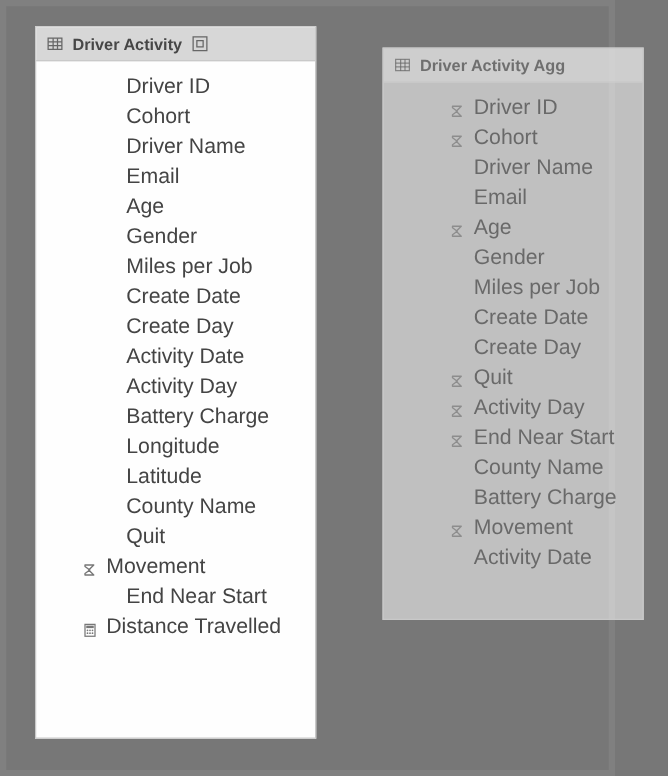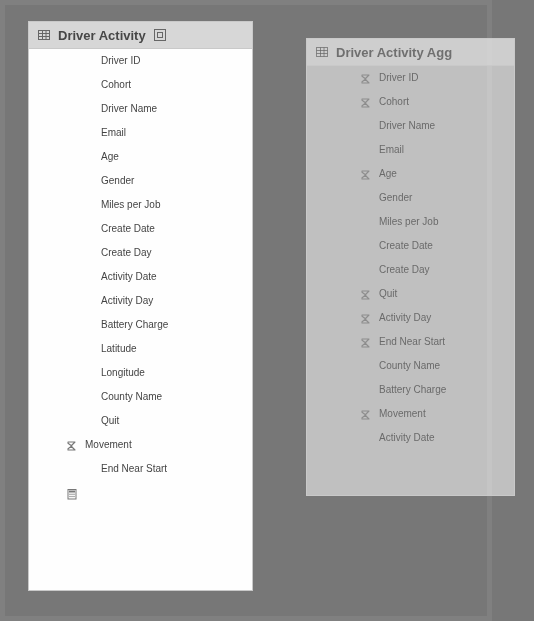--- a/index.html
+++ b/index.html
@@ -45,24 +45,24 @@
     flex: 0 0 auto;
   }
   .panel.dim .panel-header { background: rgba(215,215,215,0.6); }
   .panel.dim .panel-header .title { color: rgba(71,71,71,0.7); }
 
   .panel-body {
     padding: 6px 0 14px 0;
   }
   .row {
     display: flex;
-    align-items: flex-start;
+    align-items: flex-end;
     height: 24px;
     padding: 0 10px 0 14px;
-    font-size: 10px;
+    font-size: 17px;
     color: #444;
     gap: 6px;
   }
   .panel.dim .row { color: rgba(68,68,68,0.7); }
 
   .row .icon-slot {
     width: 14px;
     height: 14px;
     flex: 0 0 14px;
     display: flex;
@@ -160,26 +160,26 @@
           <span>Activity Day</span>
         </div>
         <div class="row level-2">
           <span class="indent"></span>
           <span class="icon-slot"></span>
           <span>Battery Charge</span>
         </div>
         <div class="row level-2">
           <span class="indent"></span>
           <span class="icon-slot"></span>
+          <span>Longitude</span>
+        </div>
+        <div class="row level-2">
+          <span class="indent"></span>
+          <span class="icon-slot"></span>
           <span>Latitude</span>
-        </div>
-        <div class="row level-2">
-          <span class="indent"></span>
-          <span class="icon-slot"></span>
-          <span>Longitude</span>
         </div>
         <div class="row level-2">
           <span class="indent"></span>
           <span class="icon-slot"></span>
           <span>County Name</span>
         </div>
         <div class="row level-2">
           <span class="indent"></span>
           <span class="icon-slot"></span>
           <span>Quit</span>
@@ -205,20 +205,21 @@
               <rect x="2" y="1.5" width="8" height="9.5" fill="none" stroke="#777" stroke-width="1"></rect>
               <rect x="3" y="2.5" width="6" height="2" fill="#777"></rect>
               <circle cx="4" cy="6.2" r="0.7" fill="#777"></circle>
               <circle cx="6" cy="6.2" r="0.7" fill="#777"></circle>
               <circle cx="8" cy="6.2" r="0.7" fill="#777"></circle>
               <circle cx="4" cy="8.5" r="0.7" fill="#777"></circle>
               <circle cx="6" cy="8.5" r="0.7" fill="#777"></circle>
               <circle cx="8" cy="8.5" r="0.7" fill="#777"></circle>
             </svg>
           </span>
+          <span>Distance Travelled</span>
         </div>
       </div>
     </div>
     <div class="panel dim" style="left: 301px; top: 33px; width: 209px; min-height: 458px;">
       <div class="panel-header">
         <span class="icon-slot">
           <svg class="ic" width="14" height="14" viewBox="0 0 14 14">
             <rect x="1.5" y="2.5" width="11" height="9" fill="none" stroke="#666" stroke-width="1"></rect>
             <line x1="1.5" y1="5.5" x2="12.5" y2="5.5" stroke="#666" stroke-width="1"></line>
             <line x1="1.5" y1="8.5" x2="12.5" y2="8.5" stroke="#666" stroke-width="1"></line>

